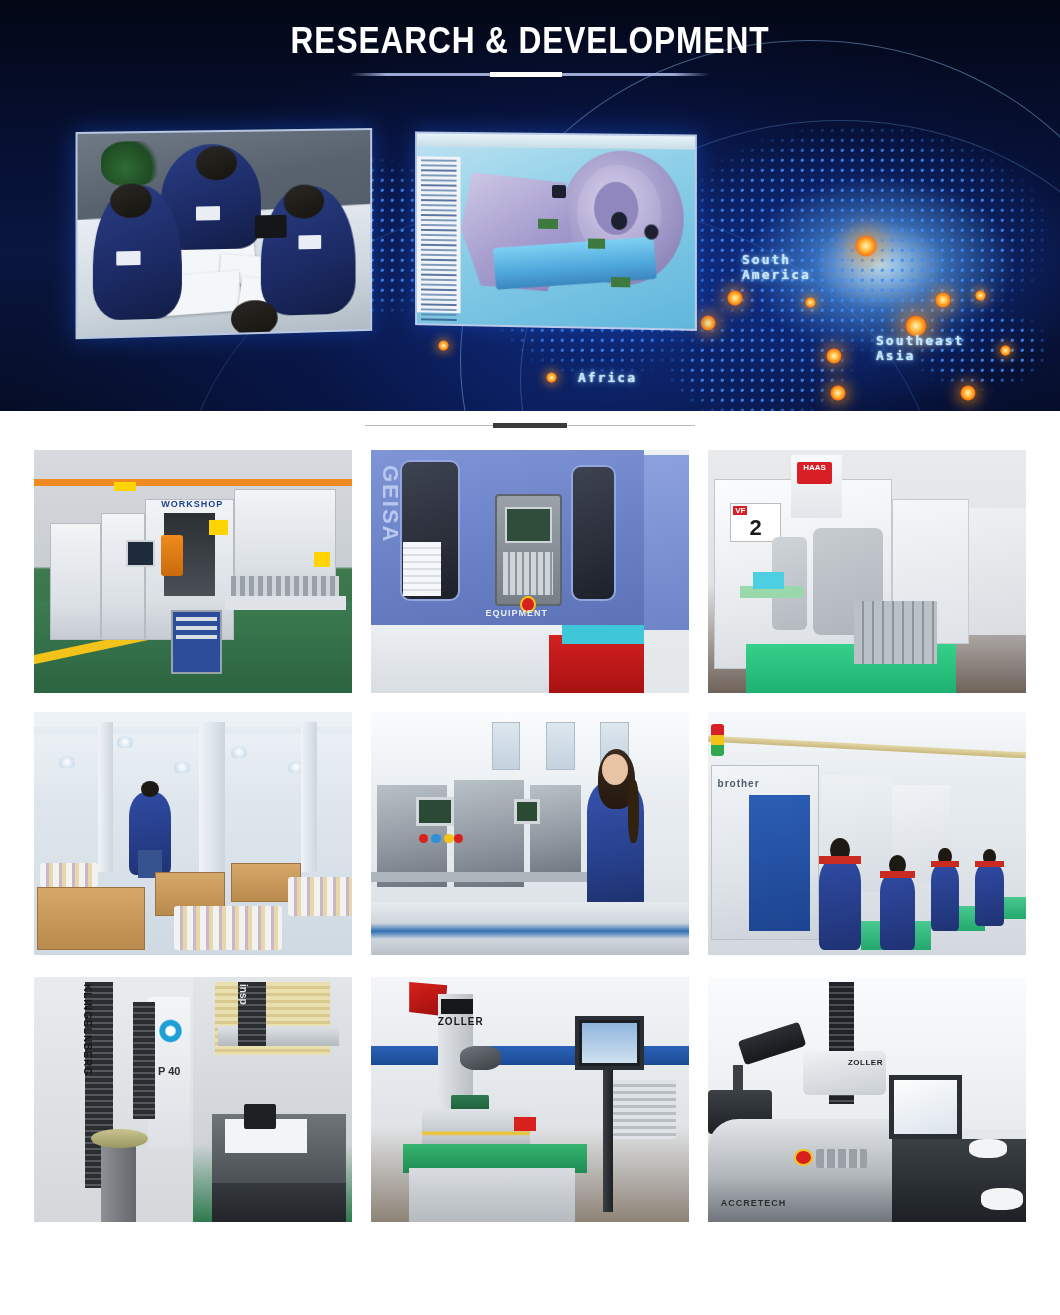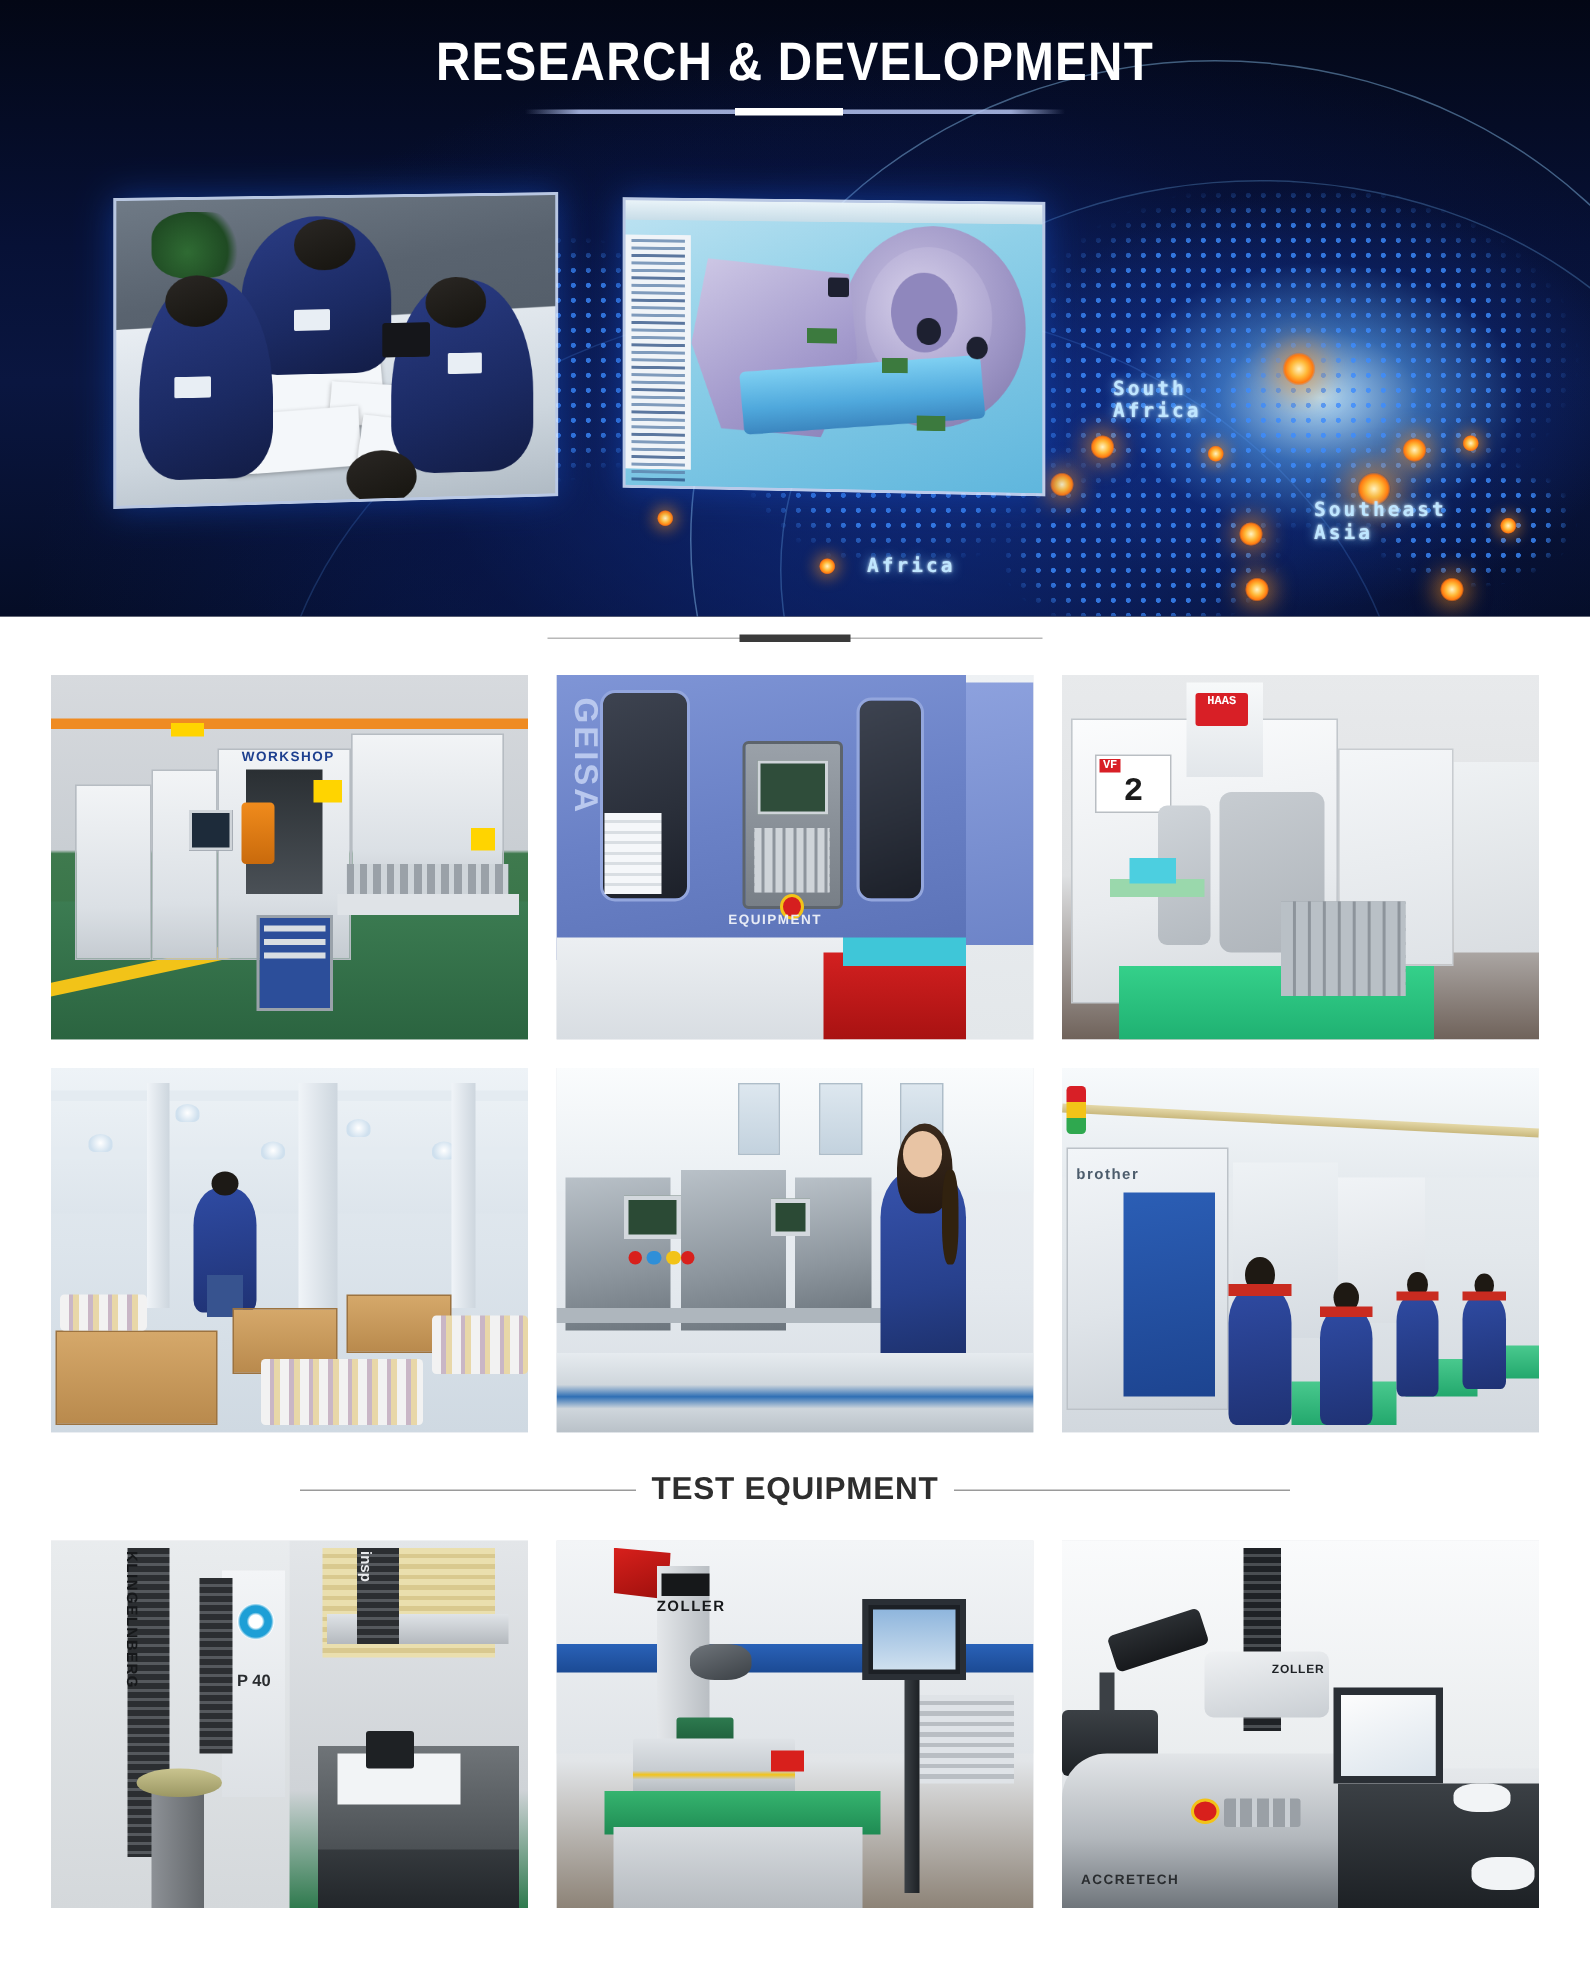--- a/index.html
+++ b/index.html
@@ -232,21 +232,21 @@
   .c2 .ctrl .screen { position:absolute; left:12%; top:10%; width:76%; height:34%; background:#2f4d3a; border:2px solid #cfd4d9; }
   .c2 .ctrl .keys { position:absolute; left:10%; top:52%; width:80%; height:40%; background: repeating-linear-gradient(90deg,#cfd4d9 0 5px,#8d949c 5px 7px), repeating-linear-gradient(0deg,#cfd4d9 0 4px,#8d949c 4px 6px); }
   .c2 .estop { position:absolute; left:47%; top:60%; width:5%; height:7%; border-radius:50%; background:#d61f1f; border:2px solid #f2c318; }
   .c2 .geisa { position:absolute; left:2%; top:6%; color:#b9c8ee; font-size:22px; font-weight:bold; letter-spacing:2px; writing-mode: vertical-rl; }
   .c2 .mits { position:absolute; left:36%; top:65%; color:#e8ecf6; font-size:9px; font-weight:bold; letter-spacing:1px; }
   .c2 .cart { position:absolute; left:56%; top:76%; width:30%; height:24%; background: linear-gradient(180deg,#d32020,#a81212); }
   .c2 .tray { position:absolute; left:60%; top:72%; width:26%; height:8%; background:#3fc6d8; }
   .c2 .stickers { position:absolute; left:10%; top:38%; width:12%; height:22%; background: repeating-linear-gradient(0deg,#f5f7fa 0 5px,#d9dee3 5px 7px); }
 
   
-  .c3 .sc { background: linear-gradient(180deg,#e8eaec 0%, #dfe1e3 55%, #6f625a 100%); font-family: Liberation Mono, monospace; }
+  .c3 .sc { background: linear-gradient(180deg,#e8eaec 0%, #dfe1e3 55%, #6f625a 100%); }
   .c3 .mach { position:absolute; left:2%; top:12%; width:56%; height:78%; background: linear-gradient(170deg,#fbfcfd 0%, #e8ebee 60%, #d5d9dd 100%); border:1px solid #c2c7cc; }
   .c3 .mach2 { position:absolute; left:58%; top:20%; width:24%; height:60%; background: linear-gradient(170deg,#f4f6f8,#dfe3e7); border:1px solid #c8ccd0; }
   .c3 .mach3 { position:absolute; left:82%; top:24%; width:18%; height:52%; background: linear-gradient(170deg,#eef1f3,#d9dde1); }
   .c3 .tower { position:absolute; left:26%; top:2%; width:16%; height:26%; background: linear-gradient(180deg,#f7f9fa,#e2e6ea); }
   .c3 .haas { position:absolute; left:28%; top:5%; width:11%; height:9%; background:#d81f26; border-radius:2px; color:#fff; font-size:8px; font-weight:bold; text-align:center; line-height:1.6; }
   .c3 .vf { position:absolute; left:7%; top:22%; width:16%; height:16%; background:#fff; border:1px solid #b9bec3; }
   .c3 .vf .tag { position:absolute; left:2px; top:2px; background:#d81f26; color:#fff; font-size:8px; font-weight:bold; padding:0 2px; }
   .c3 .vf .num { position:absolute; left:0; top:28%; width:100%; text-align:center; font-size:22px; font-weight:bold; color:#1b1b1b; }
   .c3 .door { position:absolute; left:33%; top:32%; width:22%; height:44%; background: linear-gradient(160deg,#c7ccd1,#aeb4ba); border-radius:8px; }
   .c3 .door2 { position:absolute; left:20%; top:36%; width:11%; height:38%; background: linear-gradient(160deg,#cfd4d9,#b4bac0); border-radius:6px; }
@@ -387,21 +387,21 @@
   <div class="hotspot" style="left:700px; top:315px;"></div>
   <div class="hotspot" style="left:826px; top:348px;"></div>
   <div class="hotspot sm" style="left:1000px;top:345px;"></div>
   <div class="hotspot" style="left:830px; top:385px;"></div>
   <div class="hotspot" style="left:960px; top:385px;"></div>
   <div class="hotspot sm" style="left:438px; top:340px;"></div>
   <div class="hotspot sm" style="left:546px; top:372px;"></div>
   <div class="hotspot lg" style="left:905px; top:315px;"></div>
 
   <div class="map-label" style="left:742px; top:252px;">South
-Africa</div>
+America</div>
   <div class="map-label" style="left:578px; top:370px;">Africa</div>
   <div class="map-label" style="left:876px; top:333px;">Southeast
 Asia</div>
 
   <div class="bphoto bphoto-1">
     <div class="p1">
       <div class="plant"></div>
       <div class="table"></div>
       <div class="paper pp1"></div>
       <div class="paper pp2"></div>
@@ -631,25 +631,20 @@
             <i></i>
             <u></u>
           </div>
       </div>
     </figure>
 
   </div>
 </section>
 
 <section>
-  <div class="band-title" style="margin-top:26px;">
-    <span class="line"></span>
-    <span class="txt">TEST EQUIPMENT</span>
-    <span class="line"></span>
-  </div>
 
   <div class="grid" style="margin-top:22px;">
 
     <figure class="cell tall c7">
       <div class="sc">
         <div class="left"></div>
         <div class="right"></div>
         <div class="blind"></div>
         <div class="cab"></div>
         <div class="logo"></div>

